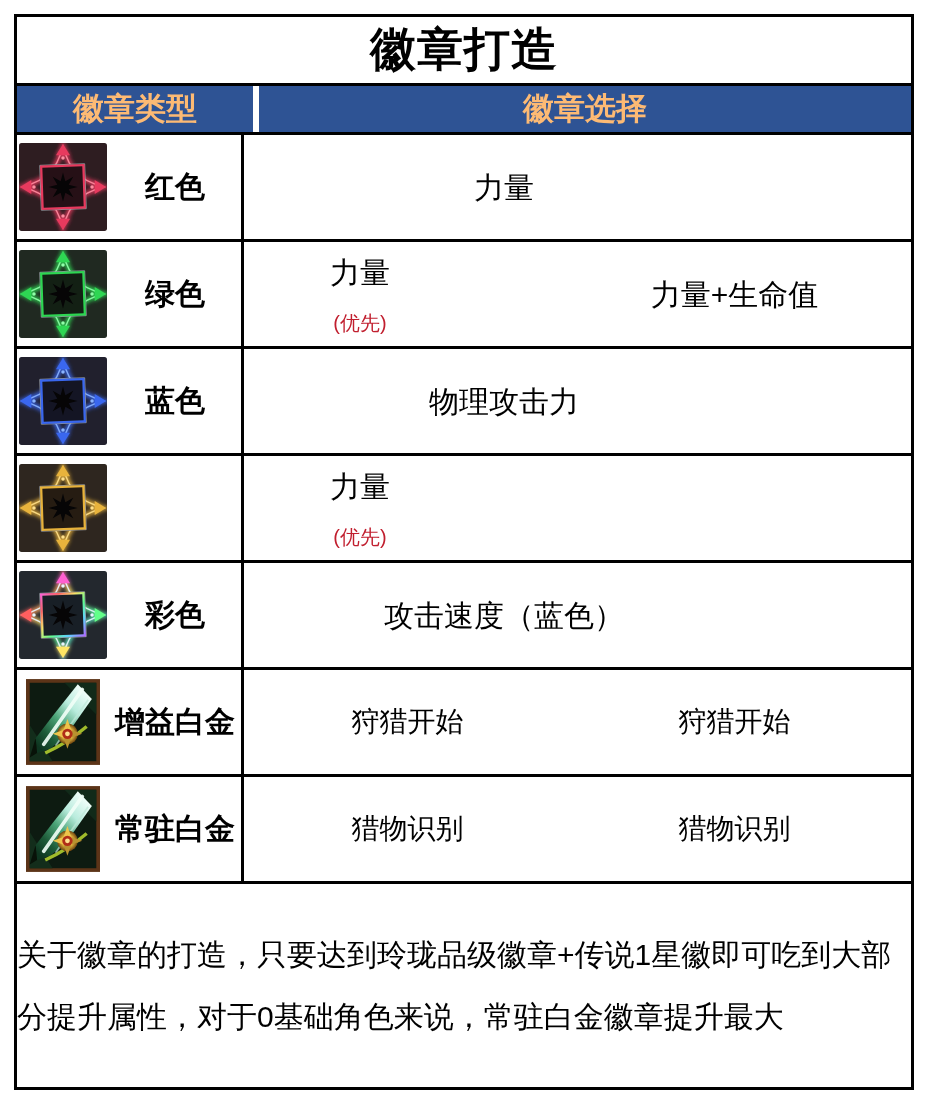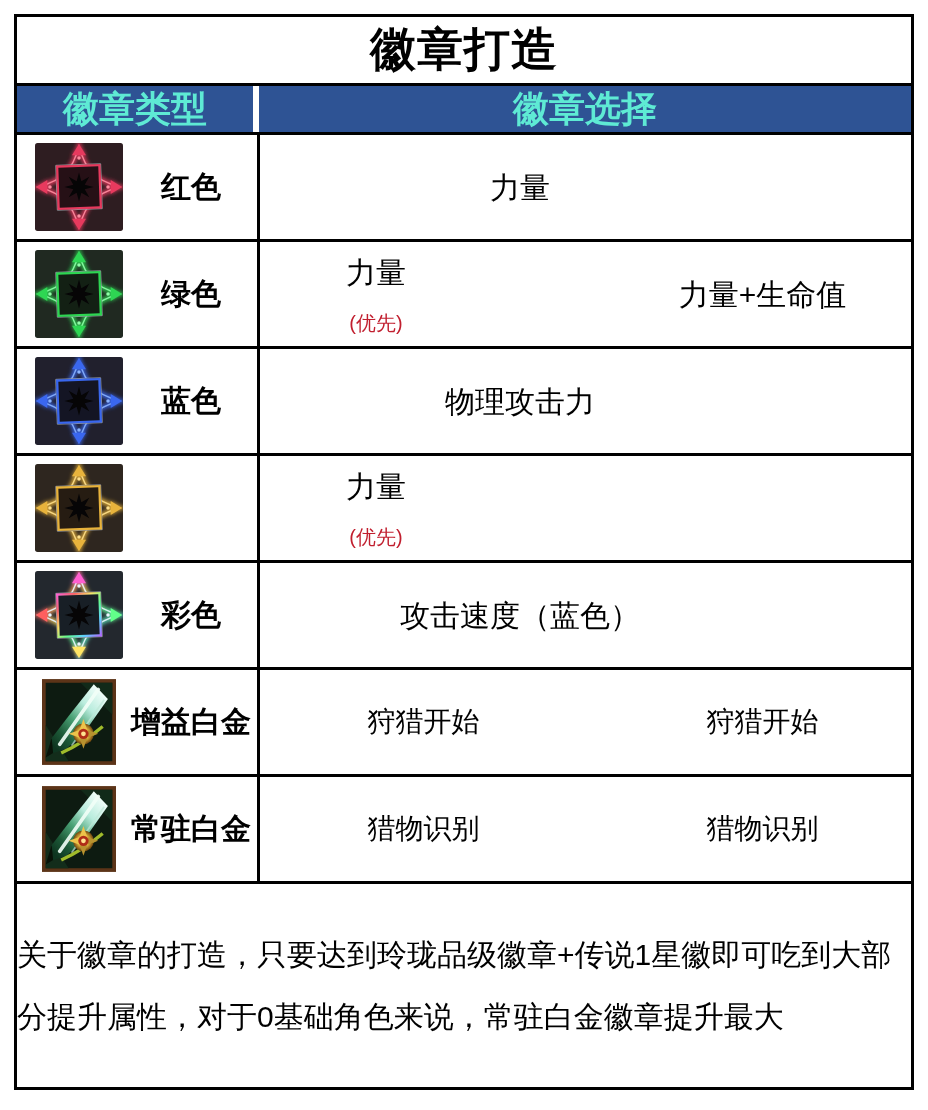--- a/index.html
+++ b/index.html
@@ -2,36 +2,36 @@
 <html style="--hdr: #2e5394; --red: #c11f2f;"><head>
 <meta charset="utf-8">
 <style>
   html,body{margin:0;padding:0;background:#fff;}
   .page{width:928px;height:1110px;background:#ffffff;padding:14px;box-sizing:border-box;
         font-family:"Liberation Sans","DejaVu Sans",sans-serif;color:#000;overflow:hidden;border-radius:26px;}
   .table{border:3px solid #000;width:894px;}
   .title-row{height:66px;border-bottom:3px solid #000;display:flex;align-items:center;justify-content:center;
              font-size:46px;font-weight:bold;letter-spacing:1px;}
   .header-row{height:46px;border-bottom:3px solid #000;display:flex;}
-  .hcell{background:var(--hdr,#2e5394);color:#5eead4;display:flex;align-items:center;justify-content:center;
-         font-size:36px;font-weight:bold;}
+  .hcell{background:var(--hdr,#2e5394);color:#fdba74;display:flex;align-items:center;justify-content:center;
+         font-size:31px;font-weight:bold;}
   .h-type{width:236px;}
   .hgap{width:6px;background:#ffffff;}
   .h-sel{flex:1;}
   .row{height:104px;border-bottom:3px solid #000;display:flex;}
-  .type-cell{width:224px;padding-left:16px;border-right:3px solid #000;display:flex;align-items:center;}
+  .type-cell{width:224px;padding-left:0;border-right:3px solid #000;display:flex;align-items:center;}
   .icon-wrap{width:92px;display:flex;align-items:center;justify-content:center;}
   .type-label{flex:1;text-align:center;font-size:30px;font-weight:bold;white-space:nowrap;}
   .sel-cell{flex:1;position:relative;}
   .entry{position:absolute;top:0;height:100%;display:flex;flex-direction:column;align-items:center;
          justify-content:center;font-size:30px;line-height:1.3;white-space:nowrap;}
   .entry.merged{left:0;width:520px;}
   .entry.left{left:0;width:232px;}
   .entry.left.wide{width:327px;}
-  .entry.right{left:339px;width:327px;}
+  .entry.right{left:327px;width:327px;}
   .row.small .entry{font-size:28px;}
   .note{color:var(--red,#c11f2f);font-size:20px;margin-top:18px;text-align:right;}
   .footer-row{height:203px;display:flex;align-items:center;font-size:30px;line-height:2.05;
               padding:0 0;box-sizing:border-box;}
   svg{display:block;}
 </style>
 </head>
 <body>
 
 <div class="page">

